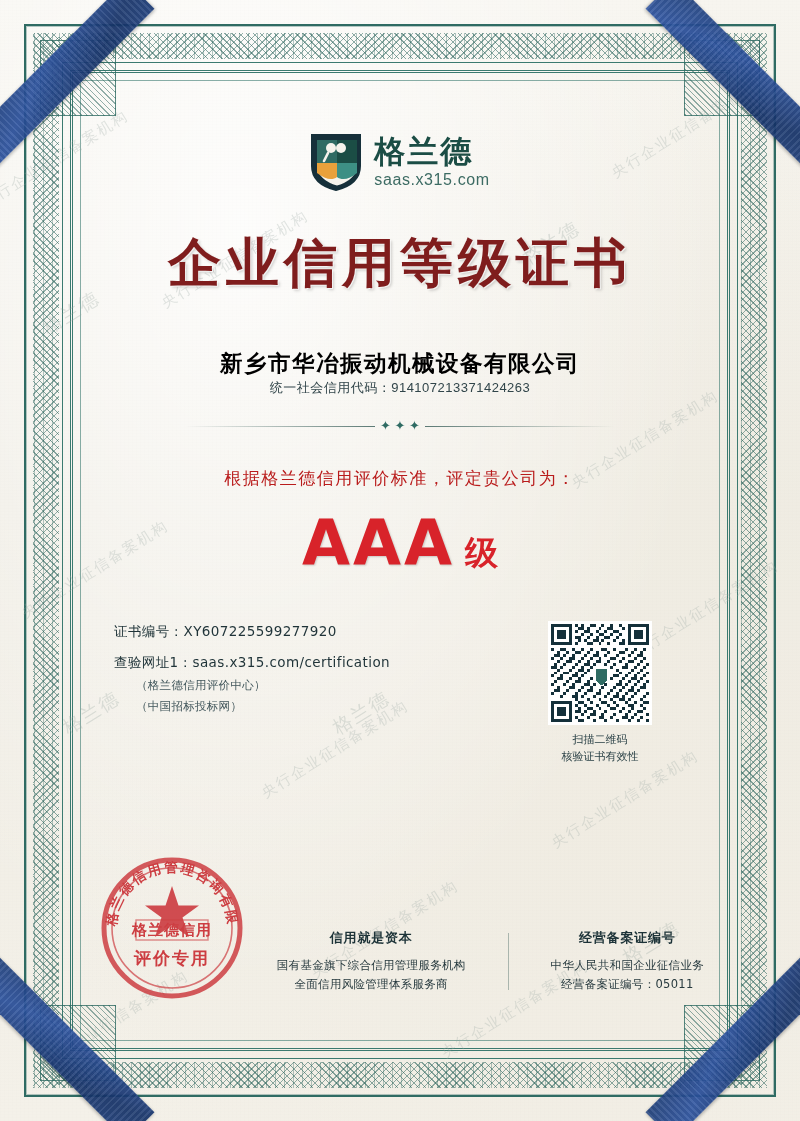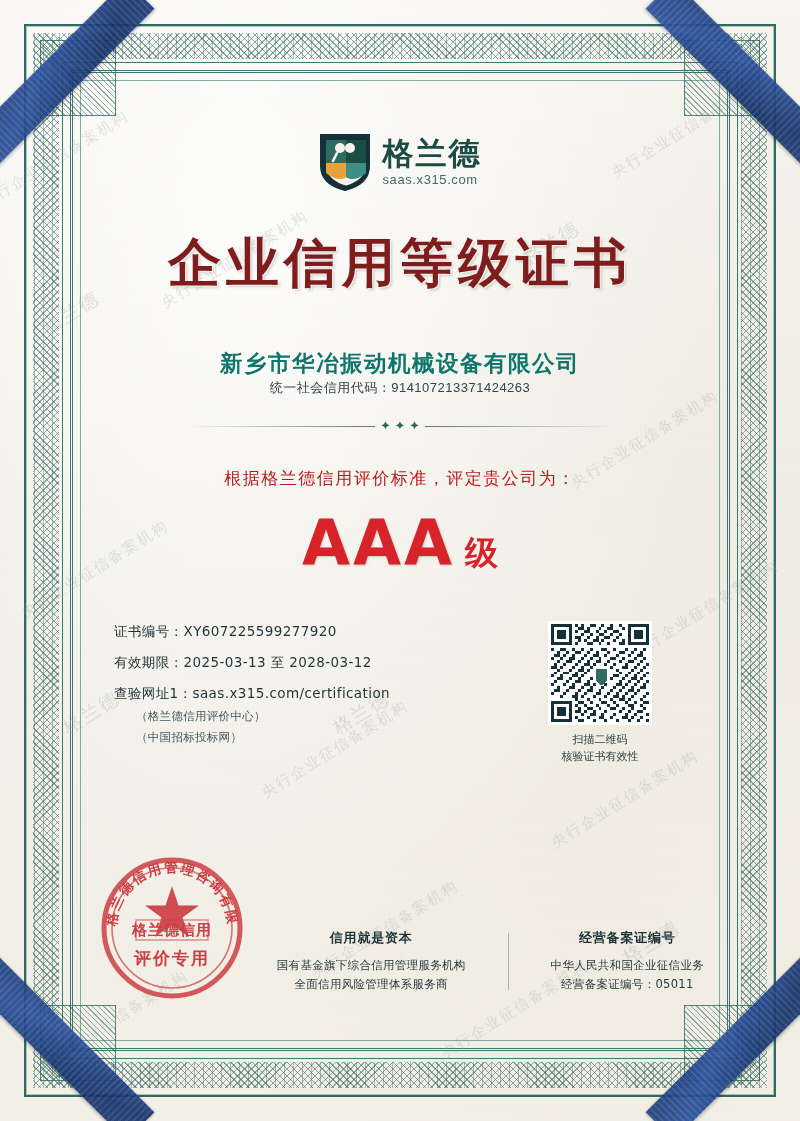--- a/index.html
+++ b/index.html
@@ -136,42 +136,42 @@
   .brand-text { text-align: left; }
   .brand-name {
     font-size: 31px;
     font-weight: bold;
     color: #1b4d45;
     letter-spacing: 2px;
     line-height: 1.05;
     font-family: "DejaVu Sans", sans-serif;
   }
   .brand-url {
-    font-size: 13px;
+    font-size: 16px;
     color: #3c6b63;
     letter-spacing: .6px;
     margin-top: 3px;
     font-family: "Liberation Sans", sans-serif;
   }
 
   .main-title {
     margin-top: 36px;
     font-size: 53px;
     font-weight: bold;
     letter-spacing: 5px;
     color: #7f1d1d;
     font-family: "DejaVu Sans", sans-serif;
     text-shadow: 1px 1px 0 rgba(255,255,255,.7), 2px 2px 3px rgba(0,0,0,.18);
   }
 
   .company {
     margin-top: 48px;
     font-size: 22.5px;
     font-weight: bold;
-    color: #0f766e;
+    color: #000000;
     letter-spacing: 1.5px;
     font-family: "DejaVu Sans", sans-serif;
   }
   .uscc {
     font-size: 13px;
     color: #31454a;
     letter-spacing: .5px;
   }
 
   .divider {
@@ -430,21 +430,20 @@
 
     <div class="eval-line">根据格兰德信用评价标准，评定贵公司为：</div>
     <div class="grade">
       <span class="grade-aaa">AAA</span>
       <span class="grade-suffix">级</span>
     </div>
 
     <div class="details-row">
       <div class="details">
         <div class="d-line">证书编号：XY607225599277920</div>
-        <div class="d-line">有效期限：2025-03-13 至 2028-03-12</div>
         <div class="d-line">查验网址1：saas.x315.com/certification</div>
         <div class="d-sub">（格兰德信用评价中心）</div>
         <div class="d-sub">（中国招标投标网）</div>
       </div>
 
       <div class="qr-wrap">
         <div class="qr">
           <svg viewBox="0 0 33 33" width="98" height="98" shape-rendering="crispEdges" aria-hidden="true">
             <rect width="33" height="33" fill="#ffffff"></rect>
             <g fill="#14303a">

